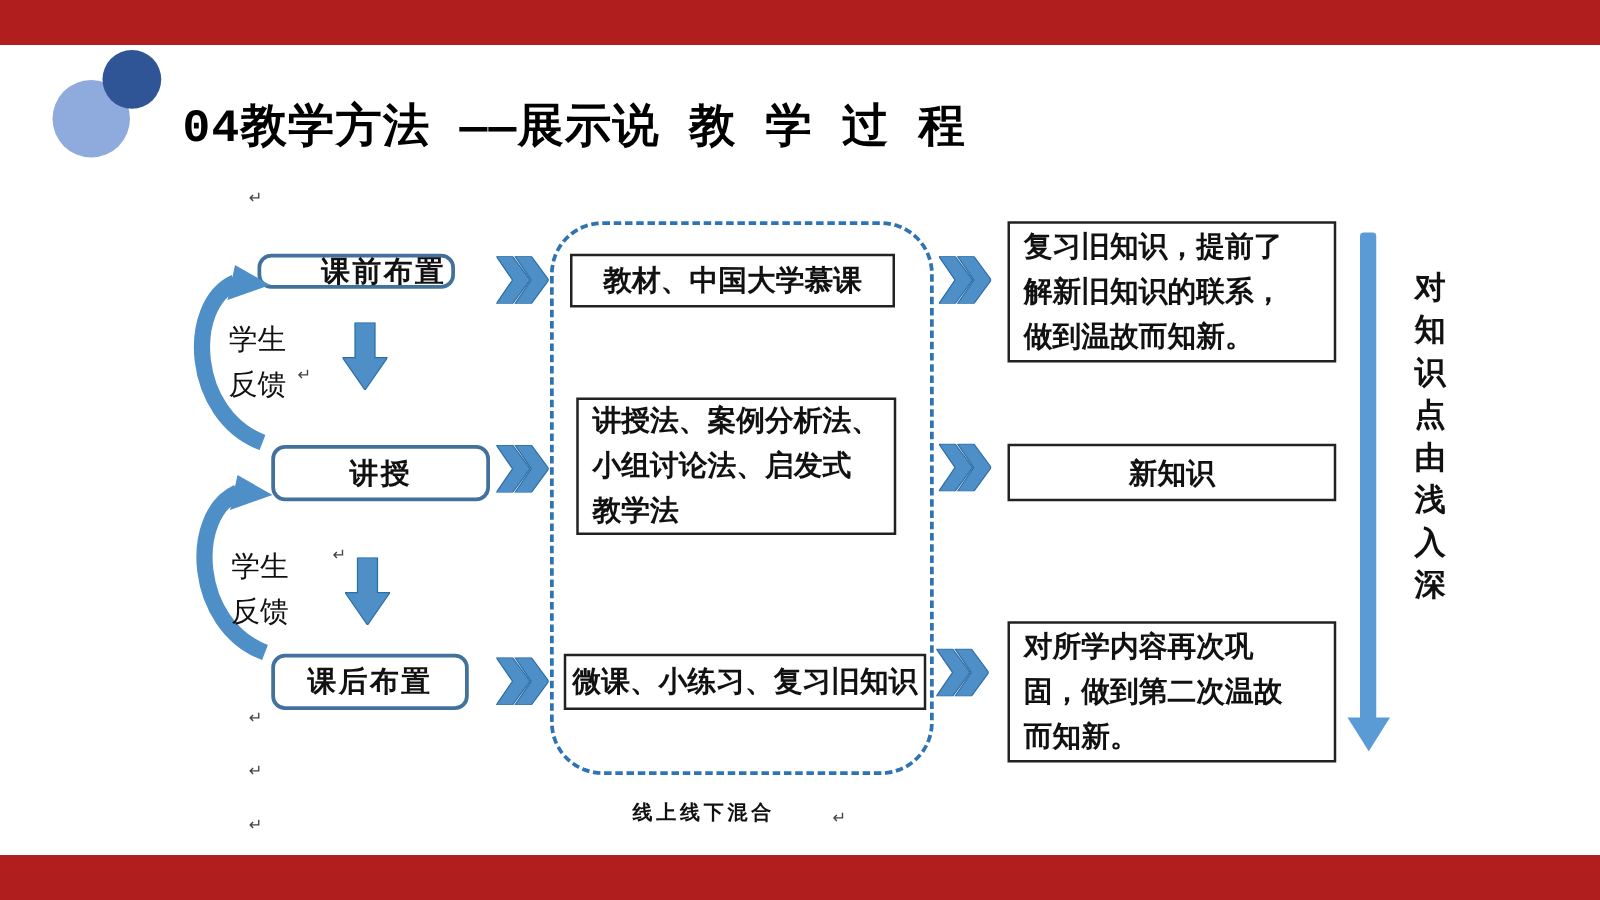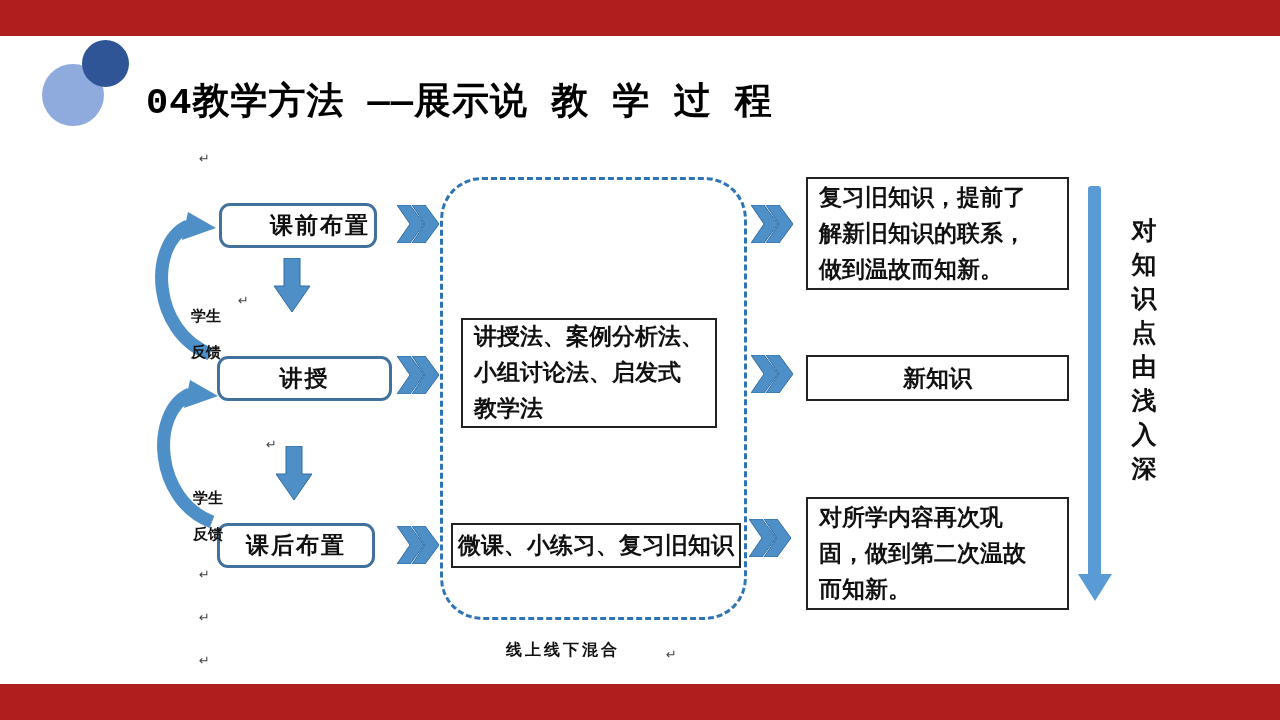--- a/index.html
+++ b/index.html
@@ -30,21 +30,21 @@
     letter-spacing: 1px; white-space: nowrap;
   }
 
   .stage {
     position: absolute;
     border: 3px solid #41719C; border-radius: 11px;
     background: #fff;
     display: flex; align-items: center; justify-content: center;
     font-weight: 700; font-size: 23px; letter-spacing: 2px;
   }
-  .stage1 { left: 219px; top: 203px; width: 158px; height: 45px; padding-left: 44px; }
+  .stage1 { left: 206px; top: 203px; width: 158px; height: 28px; padding-left: 44px; }
   .stage2 { left: 217px; top: 356px; width: 175px; height: 45px; border-radius: 11px; }
   .stage3 { left: 217px; top: 523px; width: 158px; height: 45px; }
 
   .box {
     position: absolute;
     border: 2px solid #222; background: #fff;
     display: flex; align-items: center; justify-content: center;
     font-weight: 700; font-size: 23px; text-align: center;
   }
   .box.multiline {
@@ -73,23 +73,22 @@
   .chev4 { left: 751px; top: 205px; }
   .chev5 { left: 751px; top: 355px; }
   .chev6 { left: 749px; top: 519px; }
   .darr1 { left: 274px; top: 258px; }
   .darr2 { left: 276px; top: 446px; }
   .fb1   { left: 146px; top: 212px; }
   .fb2   { left: 148px; top: 380px; }
 
   .fb-label {
     position: absolute; width: 84px;
-    font-weight: 700; font-size: 15px; line-height: 36px;
+    font-weight: 400; font-size: 23px; line-height: 36px;
     text-align: center;
-    margin-top: 44px;
   }
   .fbl1 { left: 164px; top: 254px; }
   .fbl2 { left: 166px; top: 436px; }
 
   .varrow-shaft {
     position: absolute; left: 1088px; top: 186px;
     width: 13px; height: 390px; background: #5B9BD5;
     border-radius: 3px 3px 0 0;
   }
   .varrow-head {
@@ -163,20 +162,21 @@
   </svg>
   <svg class="icon chev2" width="42" height="38" viewBox="0 0 42 38">
     <polygon points="0,0 13,0 27,19 13,38 0,38 13,19" fill="#4E8FC7" stroke="#2E6DA4" stroke-width="1"></polygon>
     <polygon points="15,0 28,0 42,19 28,38 15,38 28,19" fill="#4E8FC7" stroke="#2E6DA4" stroke-width="1"></polygon>
   </svg>
   <svg class="icon chev3" width="42" height="38" viewBox="0 0 42 38">
     <polygon points="0,0 13,0 27,19 13,38 0,38 13,19" fill="#4E8FC7" stroke="#2E6DA4" stroke-width="1"></polygon>
     <polygon points="15,0 28,0 42,19 28,38 15,38 28,19" fill="#4E8FC7" stroke="#2E6DA4" stroke-width="1"></polygon>
   </svg>
 
+  <div class="box m1">教材、中国大学慕课</div>
   <div class="box m2 multiline preline">讲授法、案例分析法、
 小组讨论法、启发式
 教学法</div>
   <div class="box m3">微课、小练习、复习旧知识</div>
 
   <svg class="icon chev4" width="42" height="38" viewBox="0 0 42 38">
     <polygon points="0,0 13,0 27,19 13,38 0,38 13,19" fill="#4E8FC7" stroke="#2E6DA4" stroke-width="1"></polygon>
     <polygon points="15,0 28,0 42,19 28,38 15,38 28,19" fill="#4E8FC7" stroke="#2E6DA4" stroke-width="1"></polygon>
   </svg>
   <svg class="icon chev5" width="42" height="38" viewBox="0 0 42 38">

